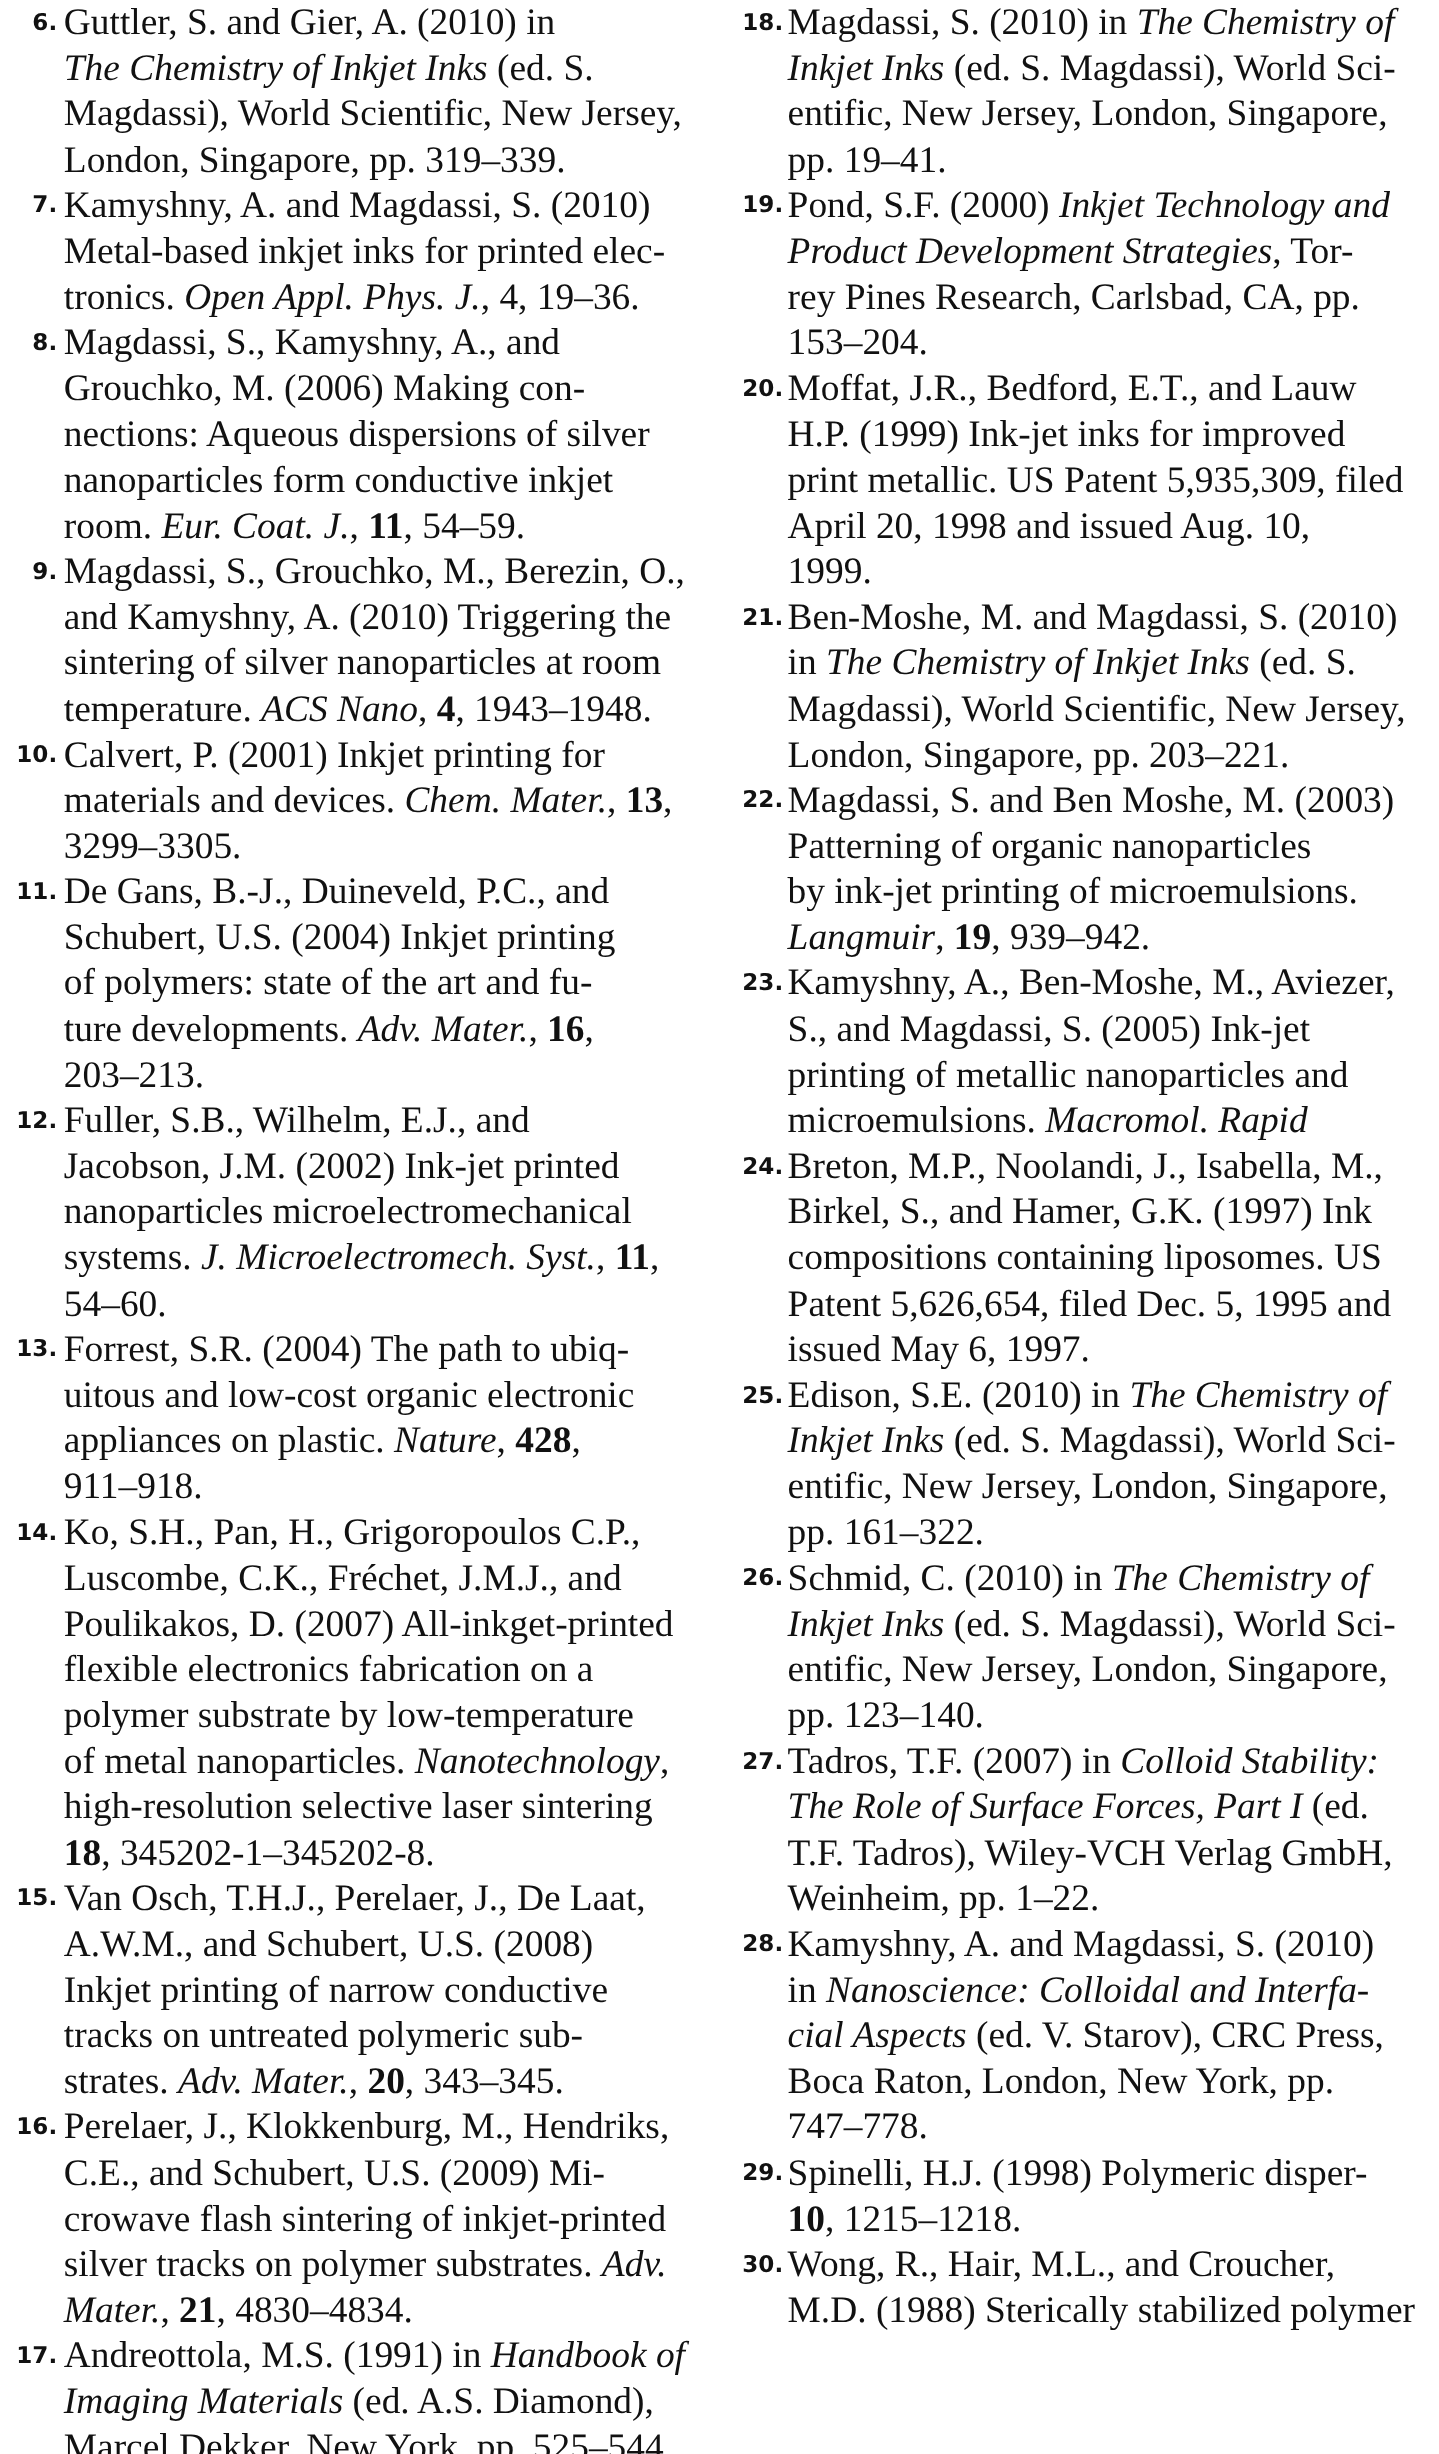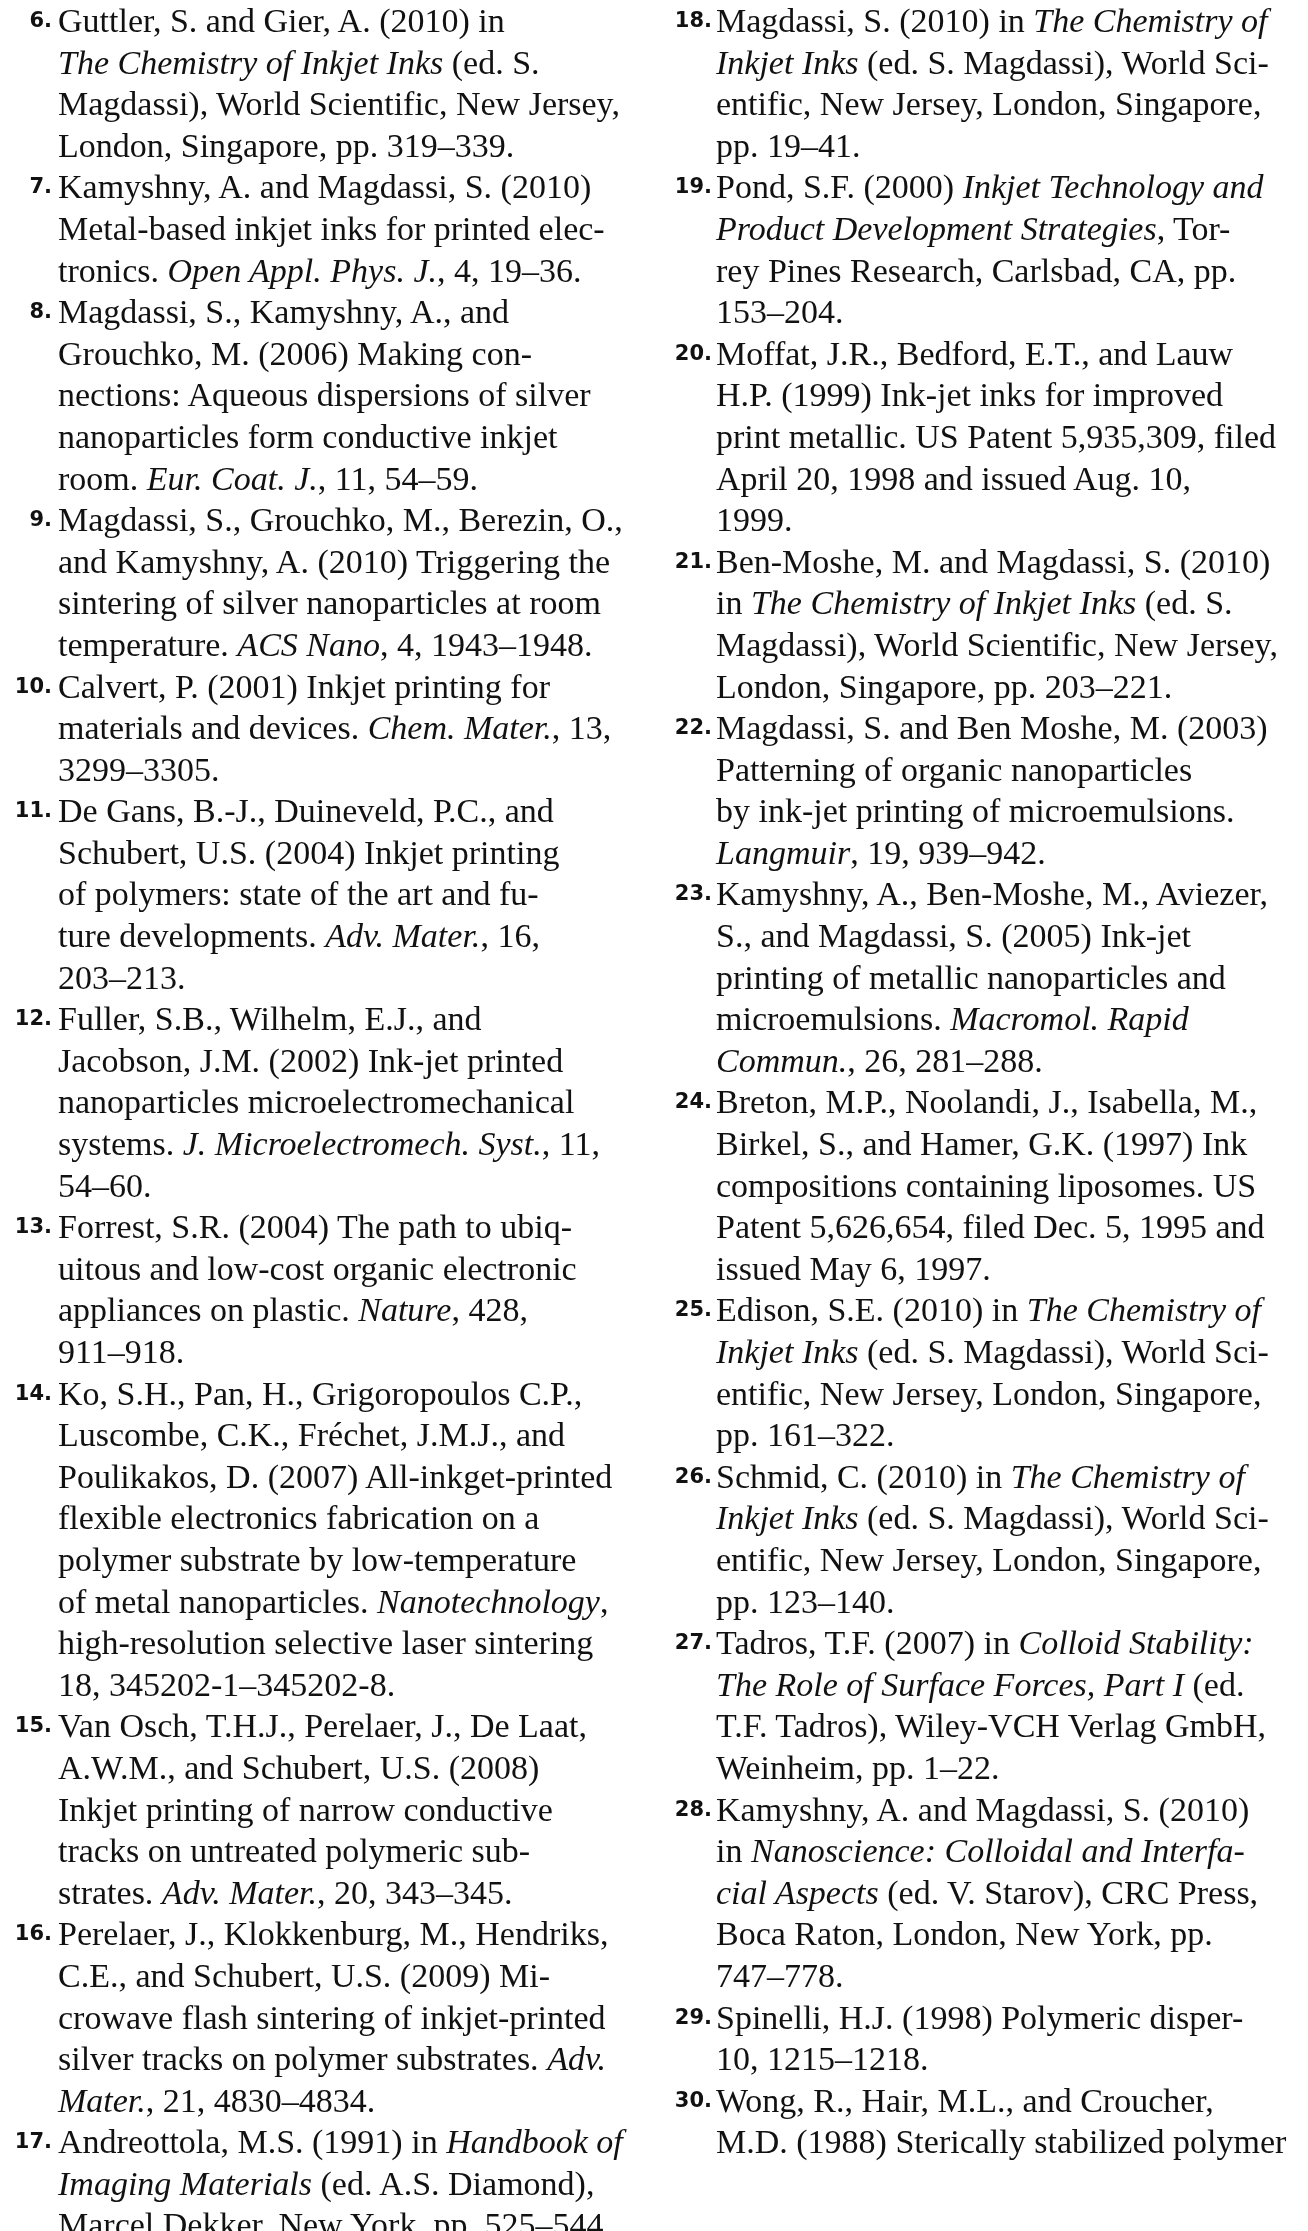--- a/index.html
+++ b/index.html
@@ -18,21 +18,21 @@
     font-weight: bold; font-size: 21px; line-height: 41.6px;
     text-align: right;
   }
   .col-left .num { left: 0; width: 52px; }
   .col-right .num { left: 0; width: 58px; text-align: right; }
   .lines { font-size: 34px; line-height: 41.6px; }
   .col-left .lines { padding-left: 58px; }
   .col-right .lines { padding-left: 62px; }
   .line { white-space: nowrap; display: block; height: 41.6px; }
   .i { font-style: italic; }
-  .b { font-weight: normal; }
+  .b { font-weight: bold; }
 </style>
 </head>
 <body>
 
 <div class="col col-left">
     <div class="ref">
       <span class="num">6.</span>
       <div class="lines">
         <span class="line"><span>Guttler, S. and Gier, A. (2010) in</span></span>
         <span class="line"><span class="i">The Chemistry of Inkjet Inks</span><span> (ed. S.</span></span>
@@ -193,21 +193,20 @@
         <span class="line"><span class="i">Langmuir</span><span>, </span><span class="b">19</span><span>, 939–942.</span></span>
       </div>
     </div>
     <div class="ref">
       <span class="num">23.</span>
       <div class="lines">
         <span class="line"><span>Kamyshny, A., Ben-Moshe, M., Aviezer,</span></span>
         <span class="line"><span>S., and Magdassi, S. (2005) Ink-jet</span></span>
         <span class="line"><span>printing of metallic nanoparticles and</span></span>
         <span class="line"><span>microemulsions. </span><span class="i">Macromol. Rapid</span></span>
-        <span class="line"><span class="i">Commun.</span><span>, </span><span class="b">26</span><span>, 281–288.</span></span>
       </div>
     </div>
     <div class="ref">
       <span class="num">24.</span>
       <div class="lines">
         <span class="line"><span>Breton, M.P., Noolandi, J., Isabella, M.,</span></span>
         <span class="line"><span>Birkel, S., and Hamer, G.K. (1997) Ink</span></span>
         <span class="line"><span>compositions containing liposomes. US</span></span>
         <span class="line"><span>Patent 5,626,654, filed Dec. 5, 1995 and</span></span>
         <span class="line"><span>issued May 6, 1997.</span></span>

